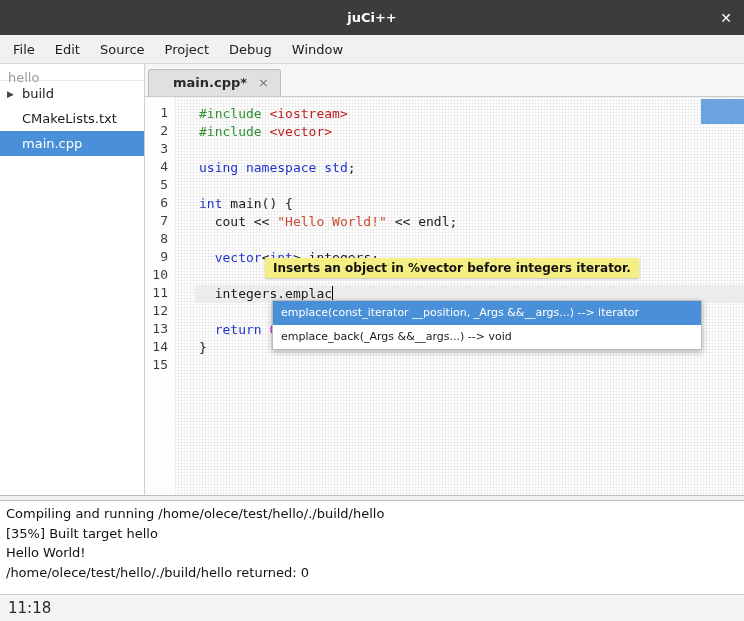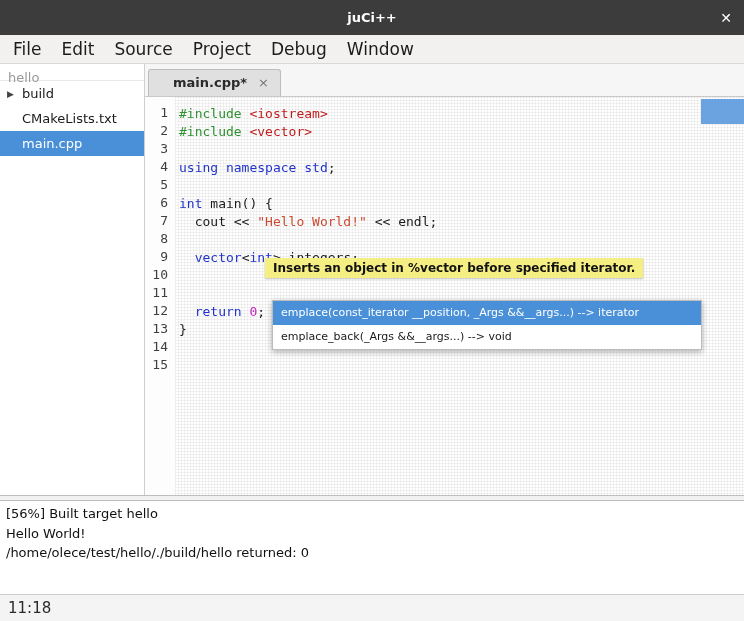--- a/index.html
+++ b/index.html
@@ -10,21 +10,21 @@
   
   .titlebar { flex:0 0 35px; background:#3c3c3c; position:relative; }
   .title { position:absolute; inset:0; display:flex; align-items:center; justify-content:center;
            color:#fff; font-weight:bold; font-size:13px; }
   .closebtn { position:absolute; right:12px; top:0; height:100%; display:flex; align-items:center;
               color:#fff; font-size:14px; cursor:pointer; }
 
   
   .menubar { flex:0 0 29px; background:#f2f1f0; border-bottom:1px solid #d8d8d8;
              display:flex; align-items:center; padding:0 3px; }
-  .menu-item { padding:4px 10px; font-size:17px; color:#1c1c1c; cursor:default; }
+  .menu-item { padding:4px 10px; font-size:13px; color:#1c1c1c; cursor:default; }
 
   
   .main { flex:1 1 auto; display:flex; min-height:0; }
 
   
   .sidebar { flex:0 0 145px; width:145px; background:#fff; border-right:1px solid #cfcfcf; overflow:hidden; }
   .project { height:17px; line-height:28px; padding-left:8px; color:#9a9a9a; font-size:13px;
              border-bottom:1px solid #eaeaea; }
   .tree-row { height:25px; display:flex; align-items:center; font-size:13px; color:#1a1a1a;
               position:relative; padding-left:22px; white-space:nowrap; }
@@ -43,21 +43,21 @@
   .editor { flex:1 1 auto; position:relative; overflow:hidden; background:#fff; display:flex; }
   .gutter { flex:0 0 30px; width:30px; padding-top:8px; text-align:right; background:#fdfdfd; }
   .linenum { height:18px; line-height:18px; padding-right:7px;
              font:13px "DejaVu Sans Mono","Liberation Mono",monospace; color:#3f3f3f; }
   .code { flex:1 1 auto; padding-top:8px;
           font:13px/18px "DejaVu Sans Mono","Liberation Mono",monospace; color:#1a1a1a;
           background-image:
             linear-gradient(to right, rgba(0,0,0,0.05) 1px, transparent 1px),
             linear-gradient(to bottom, rgba(0,0,0,0.05) 1px, transparent 1px);
           background-size:3px 3px; }
-  .code-line { height:18px; white-space:pre; padding-left:4px; }
+  .code-line { height:18px; white-space:pre; padding-left:4px;margin-left:20px; }
   .code-line.current { background:#ececec; }
   .tok-pre { color:#2f9131; }
   .tok-inc { color:#c01c1c; }
   .tok-kw  { color:#2133cc; }
   .tok-str { color:#cc4a31; }
   .tok-num { color:#c322c3; }
   .tok-pl  { color:#1a1a1a; }
   .cursor { display:inline-block; width:1px; height:14px; background:#000; vertical-align:-2px; }
 
   .scroll-thumb { position:absolute; top:2px; right:0; width:43px; height:25px; background:#6ba3e0; }
@@ -144,39 +144,41 @@
             <div class="code-line"><span class="tok-pre">#include </span><span class="tok-inc">&lt;iostream&gt;</span></div>
             <div class="code-line"><span class="tok-pre">#include </span><span class="tok-inc">&lt;vector&gt;</span></div>
             <div class="code-line"></div>
             <div class="code-line"><span class="tok-kw">using</span><span class="tok-pl"> </span><span class="tok-kw">namespace</span><span class="tok-pl"> </span><span class="tok-kw">std</span><span class="tok-pl">;</span></div>
             <div class="code-line"></div>
             <div class="code-line"><span class="tok-kw">int</span><span class="tok-pl"> main() {</span></div>
             <div class="code-line"><span class="tok-pl">  cout &lt;&lt; </span><span class="tok-str">"Hello World!"</span><span class="tok-pl"> &lt;&lt; endl;</span></div>
             <div class="code-line"></div>
             <div class="code-line"><span class="tok-pl">  </span><span class="tok-kw">vector</span><span class="tok-pl">&lt;</span><span class="tok-kw">int</span><span class="tok-pl">&gt; integers;</span></div>
             <div class="code-line"></div>
+            <div class="code-line current"><span class="tok-pl">  integers.emplac</span><span class="cursor"></span></div>
             <div class="code-line"></div>
             <div class="code-line"><span class="tok-pl">  </span><span class="tok-kw">return</span><span class="tok-pl"> </span><span class="tok-num">0</span><span class="tok-pl">;</span></div>
             <div class="code-line"><span class="tok-pl">}</span></div>
             <div class="code-line"></div>
           </div>
         <div class="scroll-thumb"></div>
-        <div class="tooltip">Inserts an object in %vector before specified iterator.</div>
+        <div class="tooltip">Inserts an object in %vector before integers iterator.</div>
         <div class="popup" id="popup">
             <div class="popup-item selected">emplace(const_iterator __position, _Args &amp;&amp;__args...) --&gt; iterator</div>
             <div class="popup-item">emplace_back(_Args &amp;&amp;__args...) --&gt; void</div>
           </div>
       </div>
     </div>
   </div>
 
   <div class="splitter"></div>
 
   <div class="terminal" id="terminal">
-      <div class="term-line">[56%] Built target hello</div>
+      <div class="term-line">Compiling and running /home/olece/test/hello/./build/hello</div>
+      <div class="term-line">[35%] Built target hello</div>
       <div class="term-line">Hello World!</div>
       <div class="term-line">/home/olece/test/hello/./build/hello returned: 0</div>
     </div>
 
   <div class="statusbar">
     <span>11:18</span>
   </div>
 
 </div>
 

